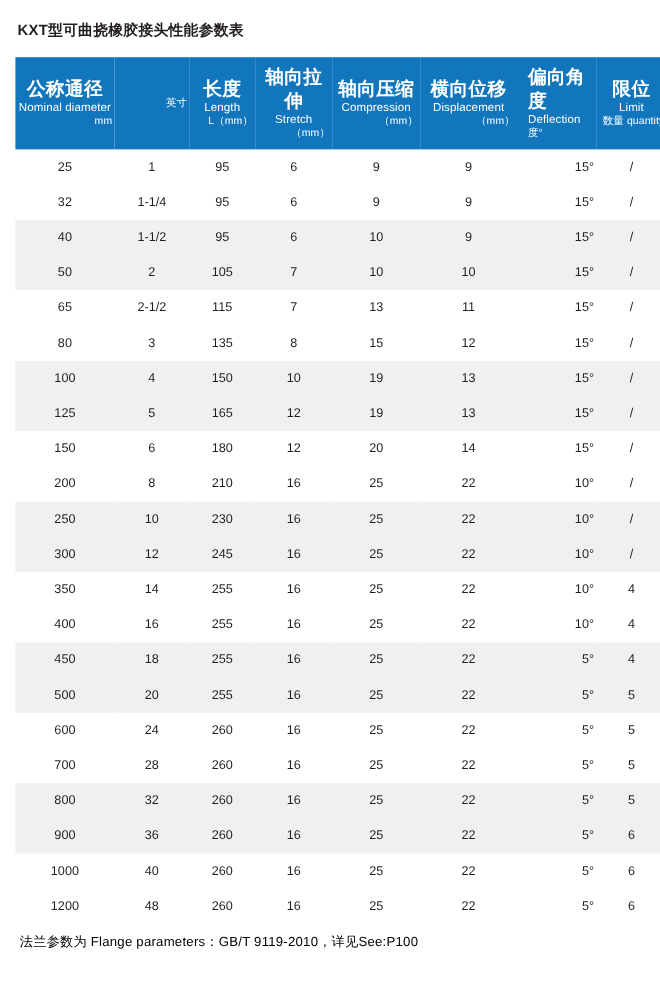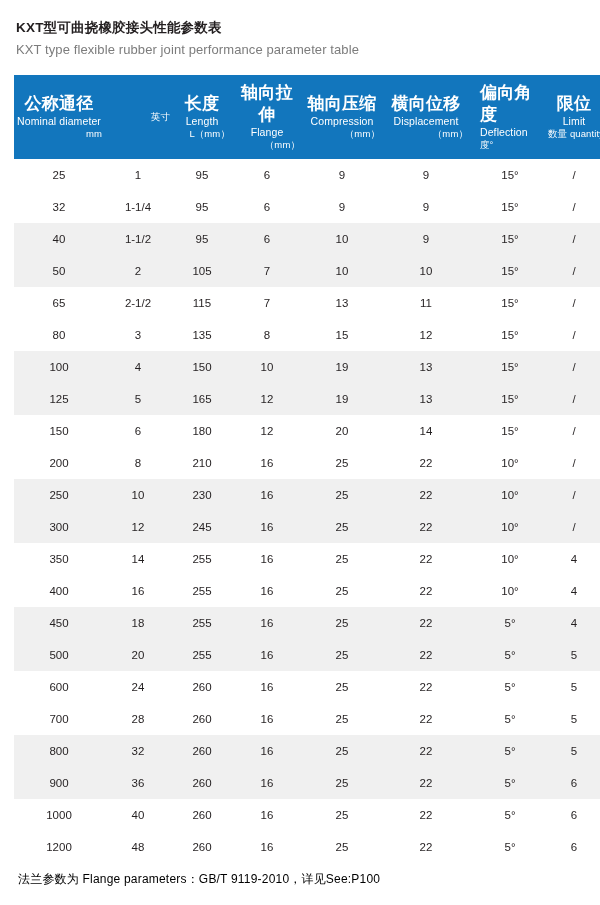--- a/index.html
+++ b/index.html
@@ -83,21 +83,21 @@
   thead th.left-al .h-unit {
     text-align: left;
   }
   tbody td {
     font-size: 11.5px;
     padding: 8px 2px;
     color: #231f20;
     height: 16px;
   }
   tbody td.left-al {
-    text-align: center;
+    text-align: right;
     padding-left: 10px;
   }
   tbody tr.alt {
     background: #f0f0f0;
   }
   tbody tr.plain {
     background: #ffffff;
   }
   .footer {
     margin-top: 8px;
@@ -108,21 +108,20 @@
     font-family: "Liberation Sans", sans-serif;
   }
 </style>
 </head>
 <body>
 
 <div class="page">
 
   <div class="title-block">
     <div class="title-cn">KXT型可曲挠橡胶接头性能参数表</div>
-    <div class="title-en">KXT type flexible rubber joint performance parameter table</div>
   </div>
 
   <table class="spec">
     <colgroup>
       <col style="width:90px">
       <col style="width:68px">
       <col style="width:60px">
       <col style="width:70px">
       <col style="width:80px">
       <col style="width:88px">
@@ -141,21 +140,21 @@
           <span class="h-en"></span>
           <span class="h-unit">英寸</span>
         </th>
         <th>
           <span class="h-cn">长度</span>
           <span class="h-en">Length</span>
           <span class="h-unit">L（mm）</span>
         </th>
         <th>
           <span class="h-cn">轴向拉伸</span>
-          <span class="h-en">Flange</span>
+          <span class="h-en">Stretch</span>
           <span class="h-unit">（mm）</span>
         </th>
         <th>
           <span class="h-cn">轴向压缩</span>
           <span class="h-en">Compression</span>
           <span class="h-unit">（mm）</span>
         </th>
         <th>
           <span class="h-cn">横向位移</span>
           <span class="h-en">Displacement</span>

